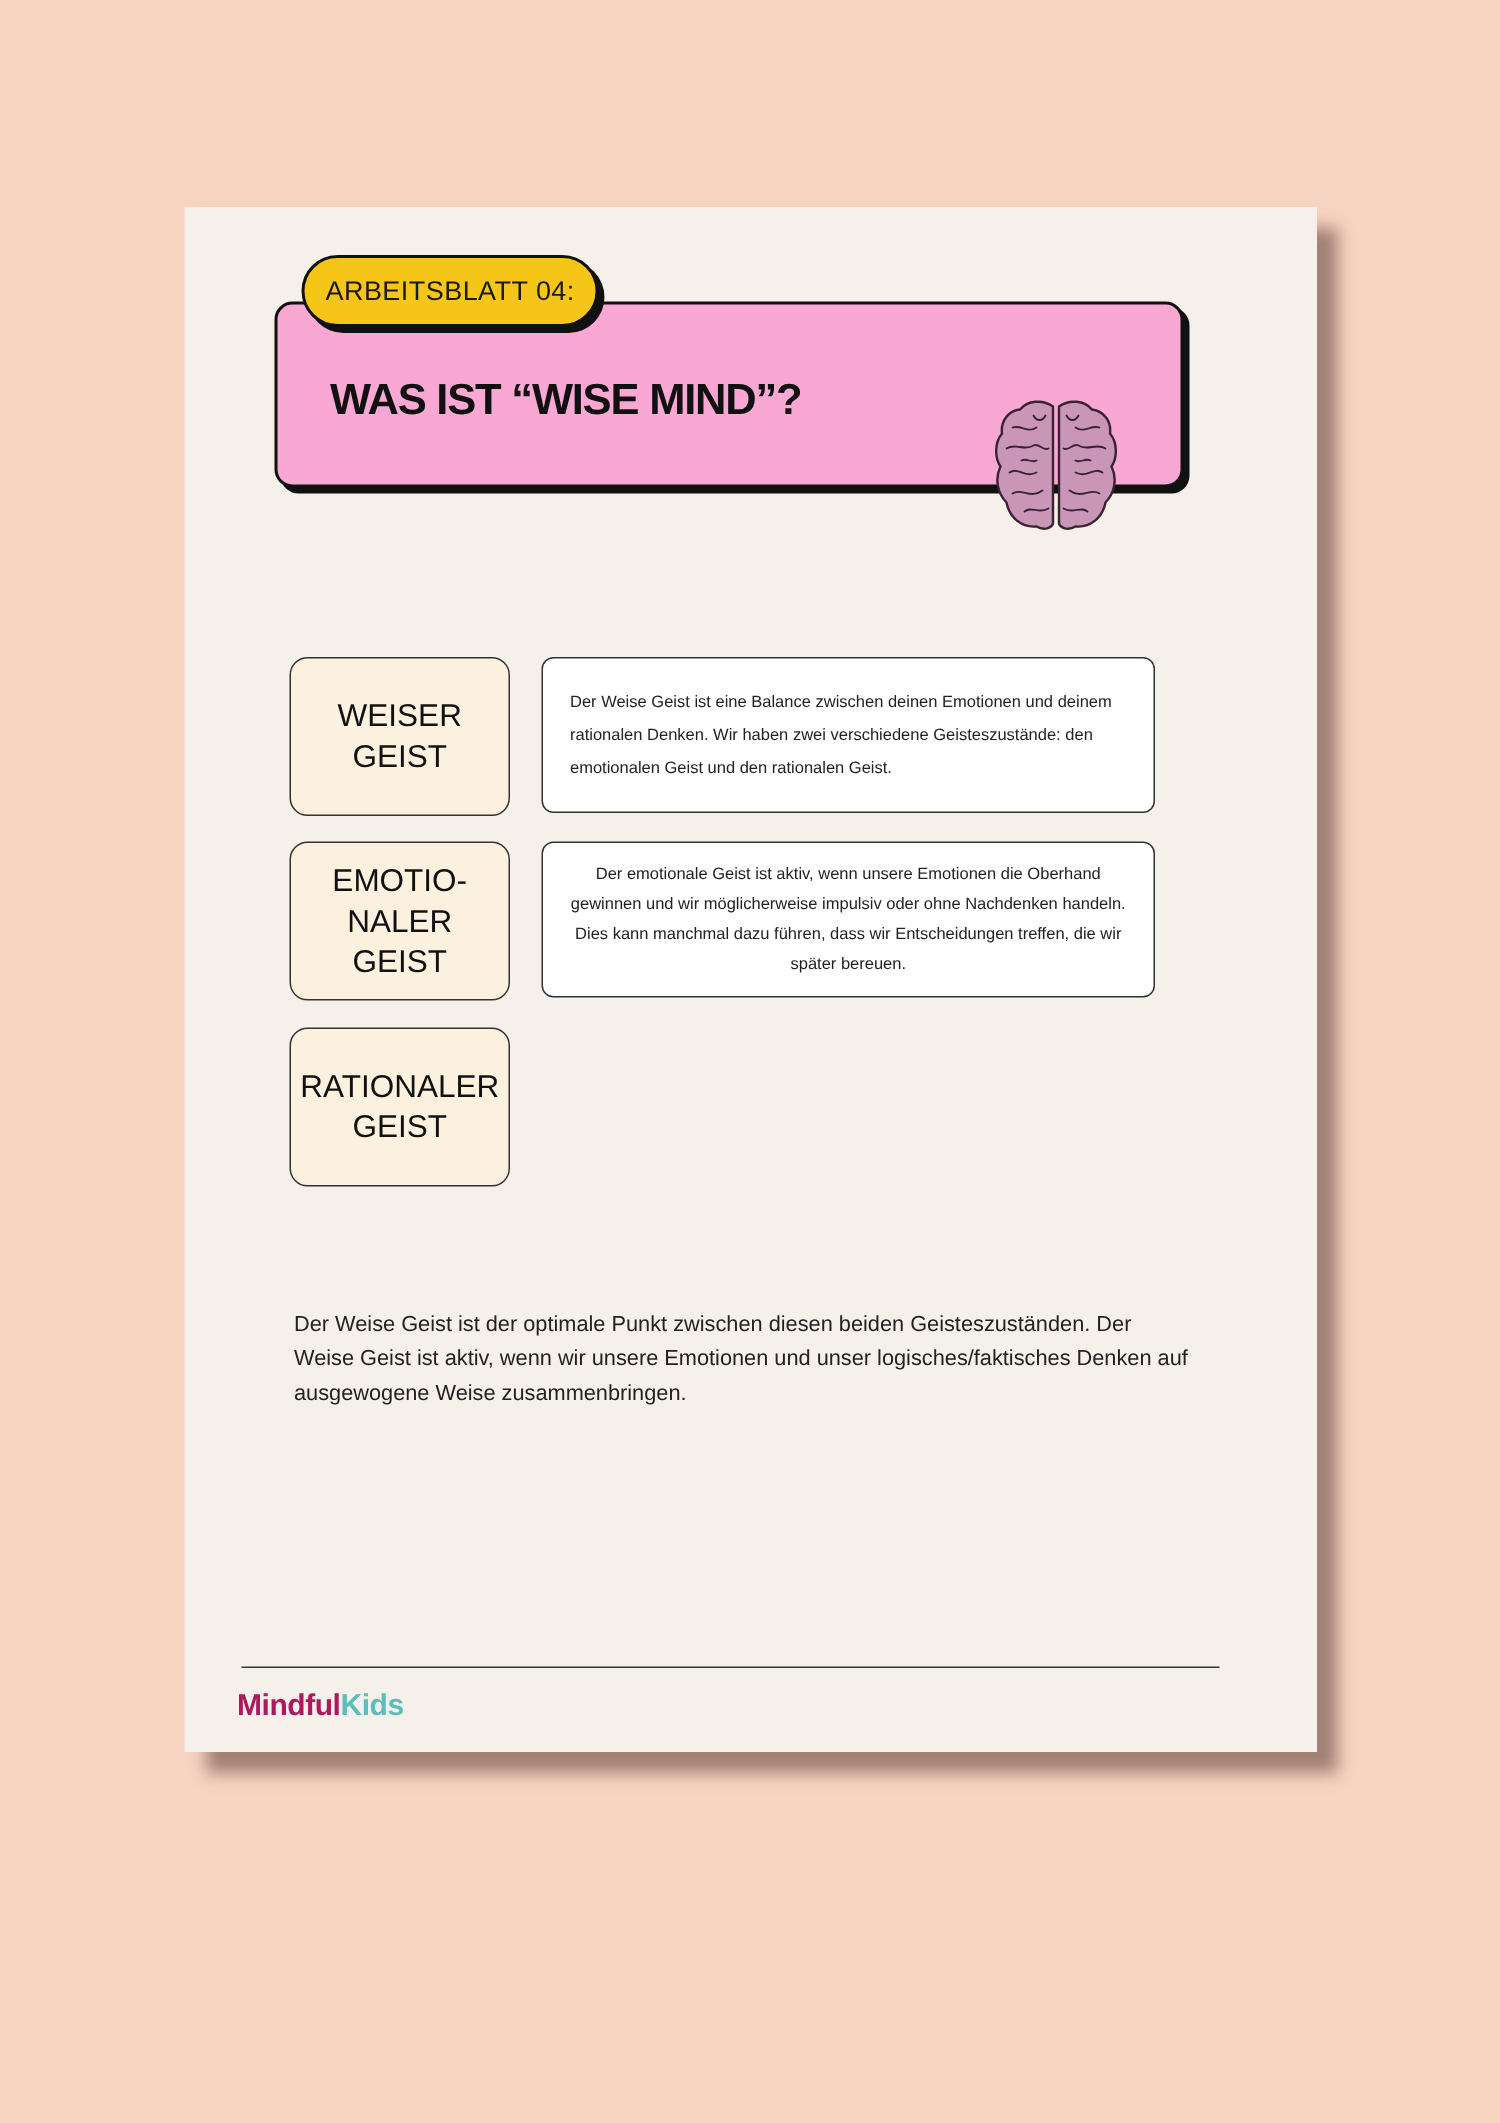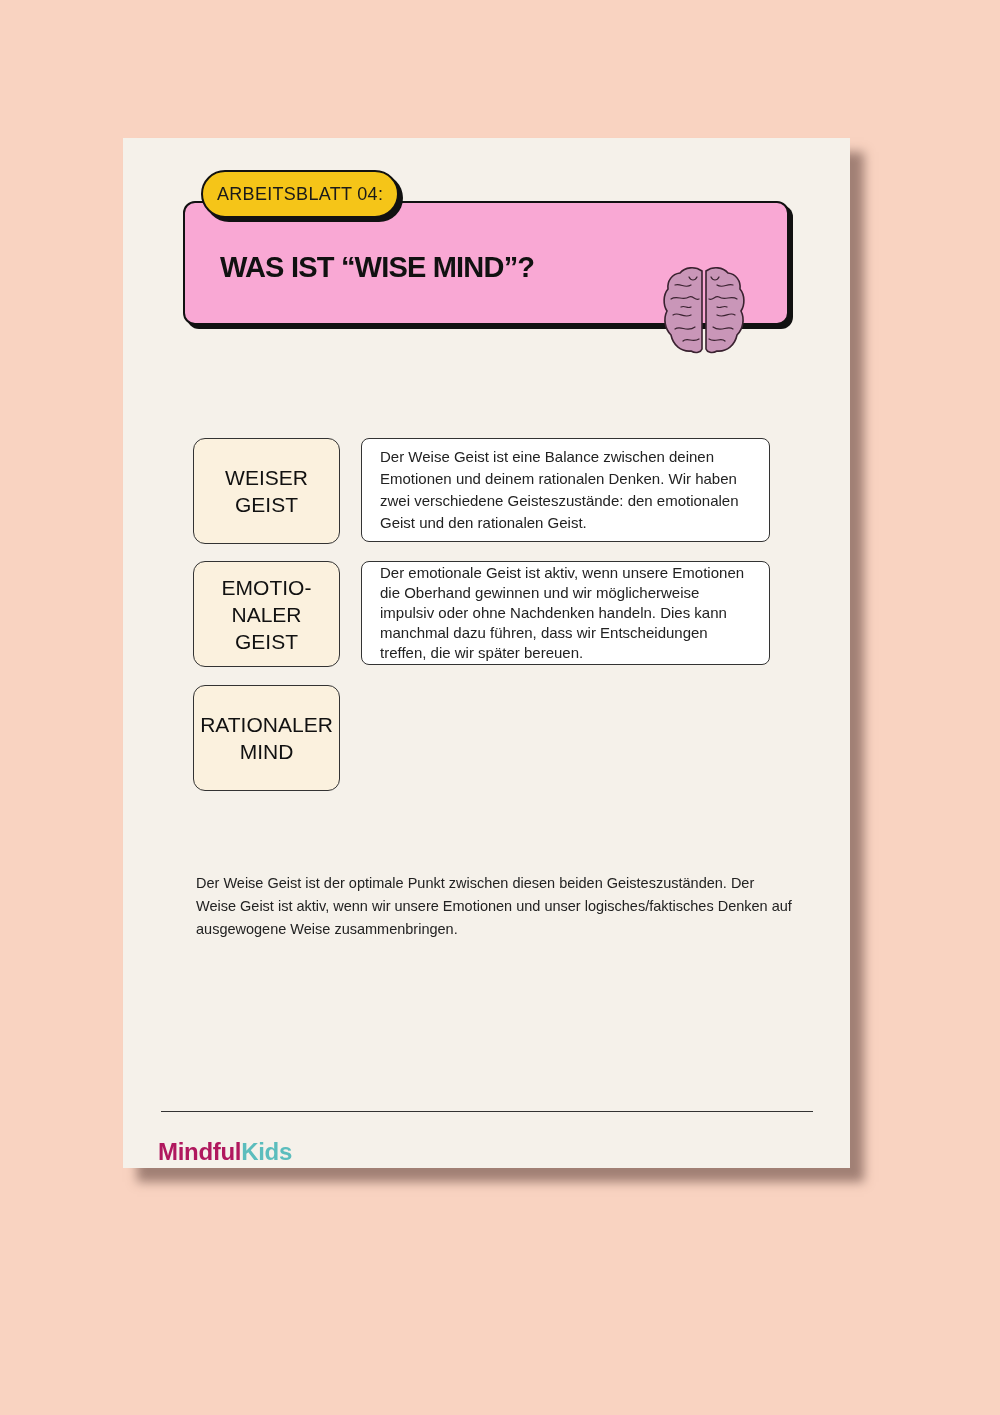--- a/index.html
+++ b/index.html
@@ -9,20 +9,21 @@
     position: relative;
     overflow: hidden;
     font-family: "Liberation Sans", sans-serif;
   }
   .page {
     position: absolute;
     left: 123px; top: 138px;
     width: 727px; height: 1030px;
     background: #f5f1ea;
     box-shadow: 14px 14px 10px rgba(90, 60, 55, 0.55);
+    padding-left: 28px;
   }
   .header-box {
     position: absolute;
     left: 60px; top: 63px;
     width: 602px; height: 120px;
     background: #f9a8d4;
     border: 2px solid #111;
     border-radius: 12px;
     box-shadow: 4px 4px 0 #111;
   }
@@ -78,47 +79,46 @@
   .row-text {
     position: absolute;
     left: 168px; top: 0;
     width: 409px; height: 104px;
     background: #ffffff;
     border: 1px solid #333;
     border-radius: 8px;
     box-sizing: border-box;
     padding: 0 18px;
     display: flex; align-items: center;
-    font-size: 15px;
+    font-size: 11px;
     line-height: 22px;
     color: #222;
   }
-  .row-text.dense { line-height: 20px; }
+  .row-text.dense { line-height: 20px; text-align: center; }
   .summary {
     position: absolute;
     left: 73px; top: 706px;
     width: 600px;
     font-size: 14.5px;
     line-height: 23px;
     color: #222;
     margin-top: 28px;
   }
   .divider {
     position: absolute;
     left: 38px; top: 973px;
     width: 652px; height: 1px;
     background: #333;
   }
   .logo {
     position: absolute;
     left: 35px; top: 988px;
-    font-size: 24px;
+    font-size: 20px;
     font-weight: bold;
     letter-spacing: -0.3px;
-    margin-top: 12px;
   }
   .logo .a { color: #b0185e; }
   .logo .b { color: #5bbdbd; }
 </style>
 </head>
 <body>
 
 <div class="page">
 
   <div class="label-pill">ARBEITSBLATT 04:</div>
@@ -156,21 +156,21 @@
 
   <div class="row" style="top:423px;">
     <div class="row-label">EMOTIO-
 NALER
 GEIST</div>
     <div class="row-text dense">Der emotionale Geist ist aktiv, wenn unsere Emotionen die Oberhand gewinnen und wir möglicherweise impulsiv oder ohne Nachdenken handeln. Dies kann manchmal dazu führen, dass wir Entscheidungen treffen, die wir später bereuen.</div>
   </div>
 
   <div class="row" style="top:547px;">
     <div class="row-label">RATIONALER
-MIND</div>
+GEIST</div>
   </div>
 
   <div class="summary">Der Weise Geist ist der optimale Punkt zwischen diesen beiden Geisteszuständen. Der Weise Geist ist aktiv, wenn wir unsere Emotionen und unser logisches/faktisches Denken auf ausgewogene Weise zusammenbringen.</div>
 
   <div class="divider"></div>
 
   <div class="logo">
     <span class="a">Mindful</span><span class="b">Kids</span>
   </div>
 </div>

